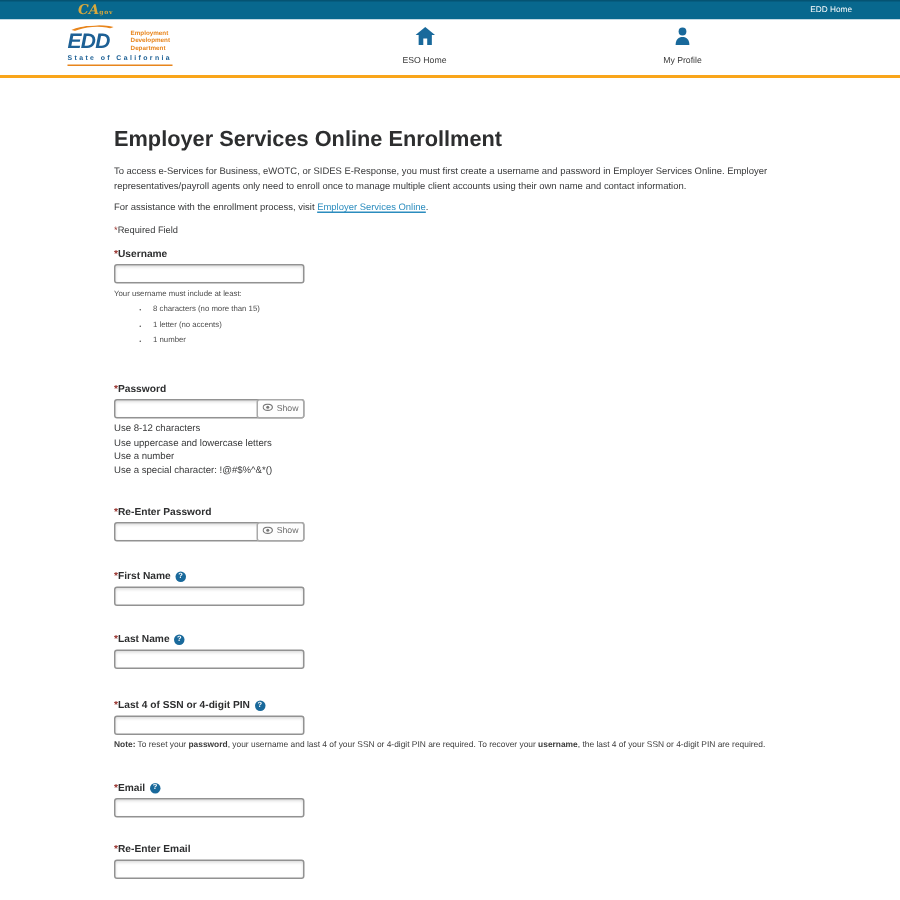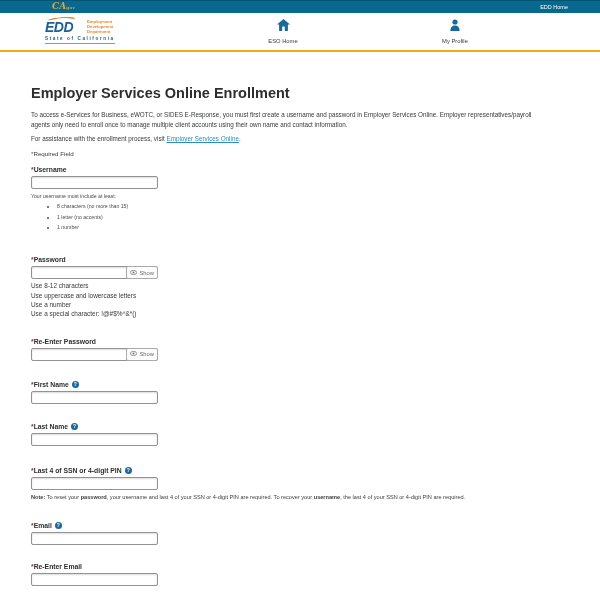--- a/index.html
+++ b/index.html
@@ -28,21 +28,21 @@
   .edd-lines { font-size: 4.2px; line-height: 5px; color: #e8851c; font-weight: bold; padding-top: 1px; }
   .edd-tagline { margin-top: 2px; font-size: 4.6px; letter-spacing: 1.6px; color: #1d6095;
     font-weight: bold; border-bottom: 1px solid #e8851c; padding-bottom: 1.5px; }
   .nav-item { position: absolute; top: 4px; width: 80px; display: flex; flex-direction: column;
     align-items: center; gap: 3px; cursor: pointer; }
   .nav-item.eso-home { left: 243px; }
   .nav-item.my-profile { left: 415px; }
   .nav-label { font-size: 5.8px; color: #3a3a3a; }
 
   
-  .content { padding-left: 31px; padding-right: 44px; margin-top: 26px; }
+  .content { padding-left: 76px; padding-right: 44px; margin-top: 26px; }
   h1 { font-size: 14.5px; font-weight: bold; color: #2d2e2f; margin-top: 33px; line-height: 1.15; }
   .intro { margin-top: 8px; font-size: 6.3px; line-height: 1.62; max-width: 512px; color: #38393a; }
   .assistance { margin-top: 5px; font-size: 6.3px; }
   .text-link { color: #2b8cbe; text-decoration: underline; cursor: pointer; }
   .required-note { margin-top: 8px; font-size: 6.2px; }
   .req { color: #99342f; }
 
   .field-label { display: flex; align-items: center; gap: 3px; font-size: 6.8px;
     font-weight: bold; color: #2d2e2f; }
   .help-icon { display: inline-flex; align-items: center; justify-content: center;

